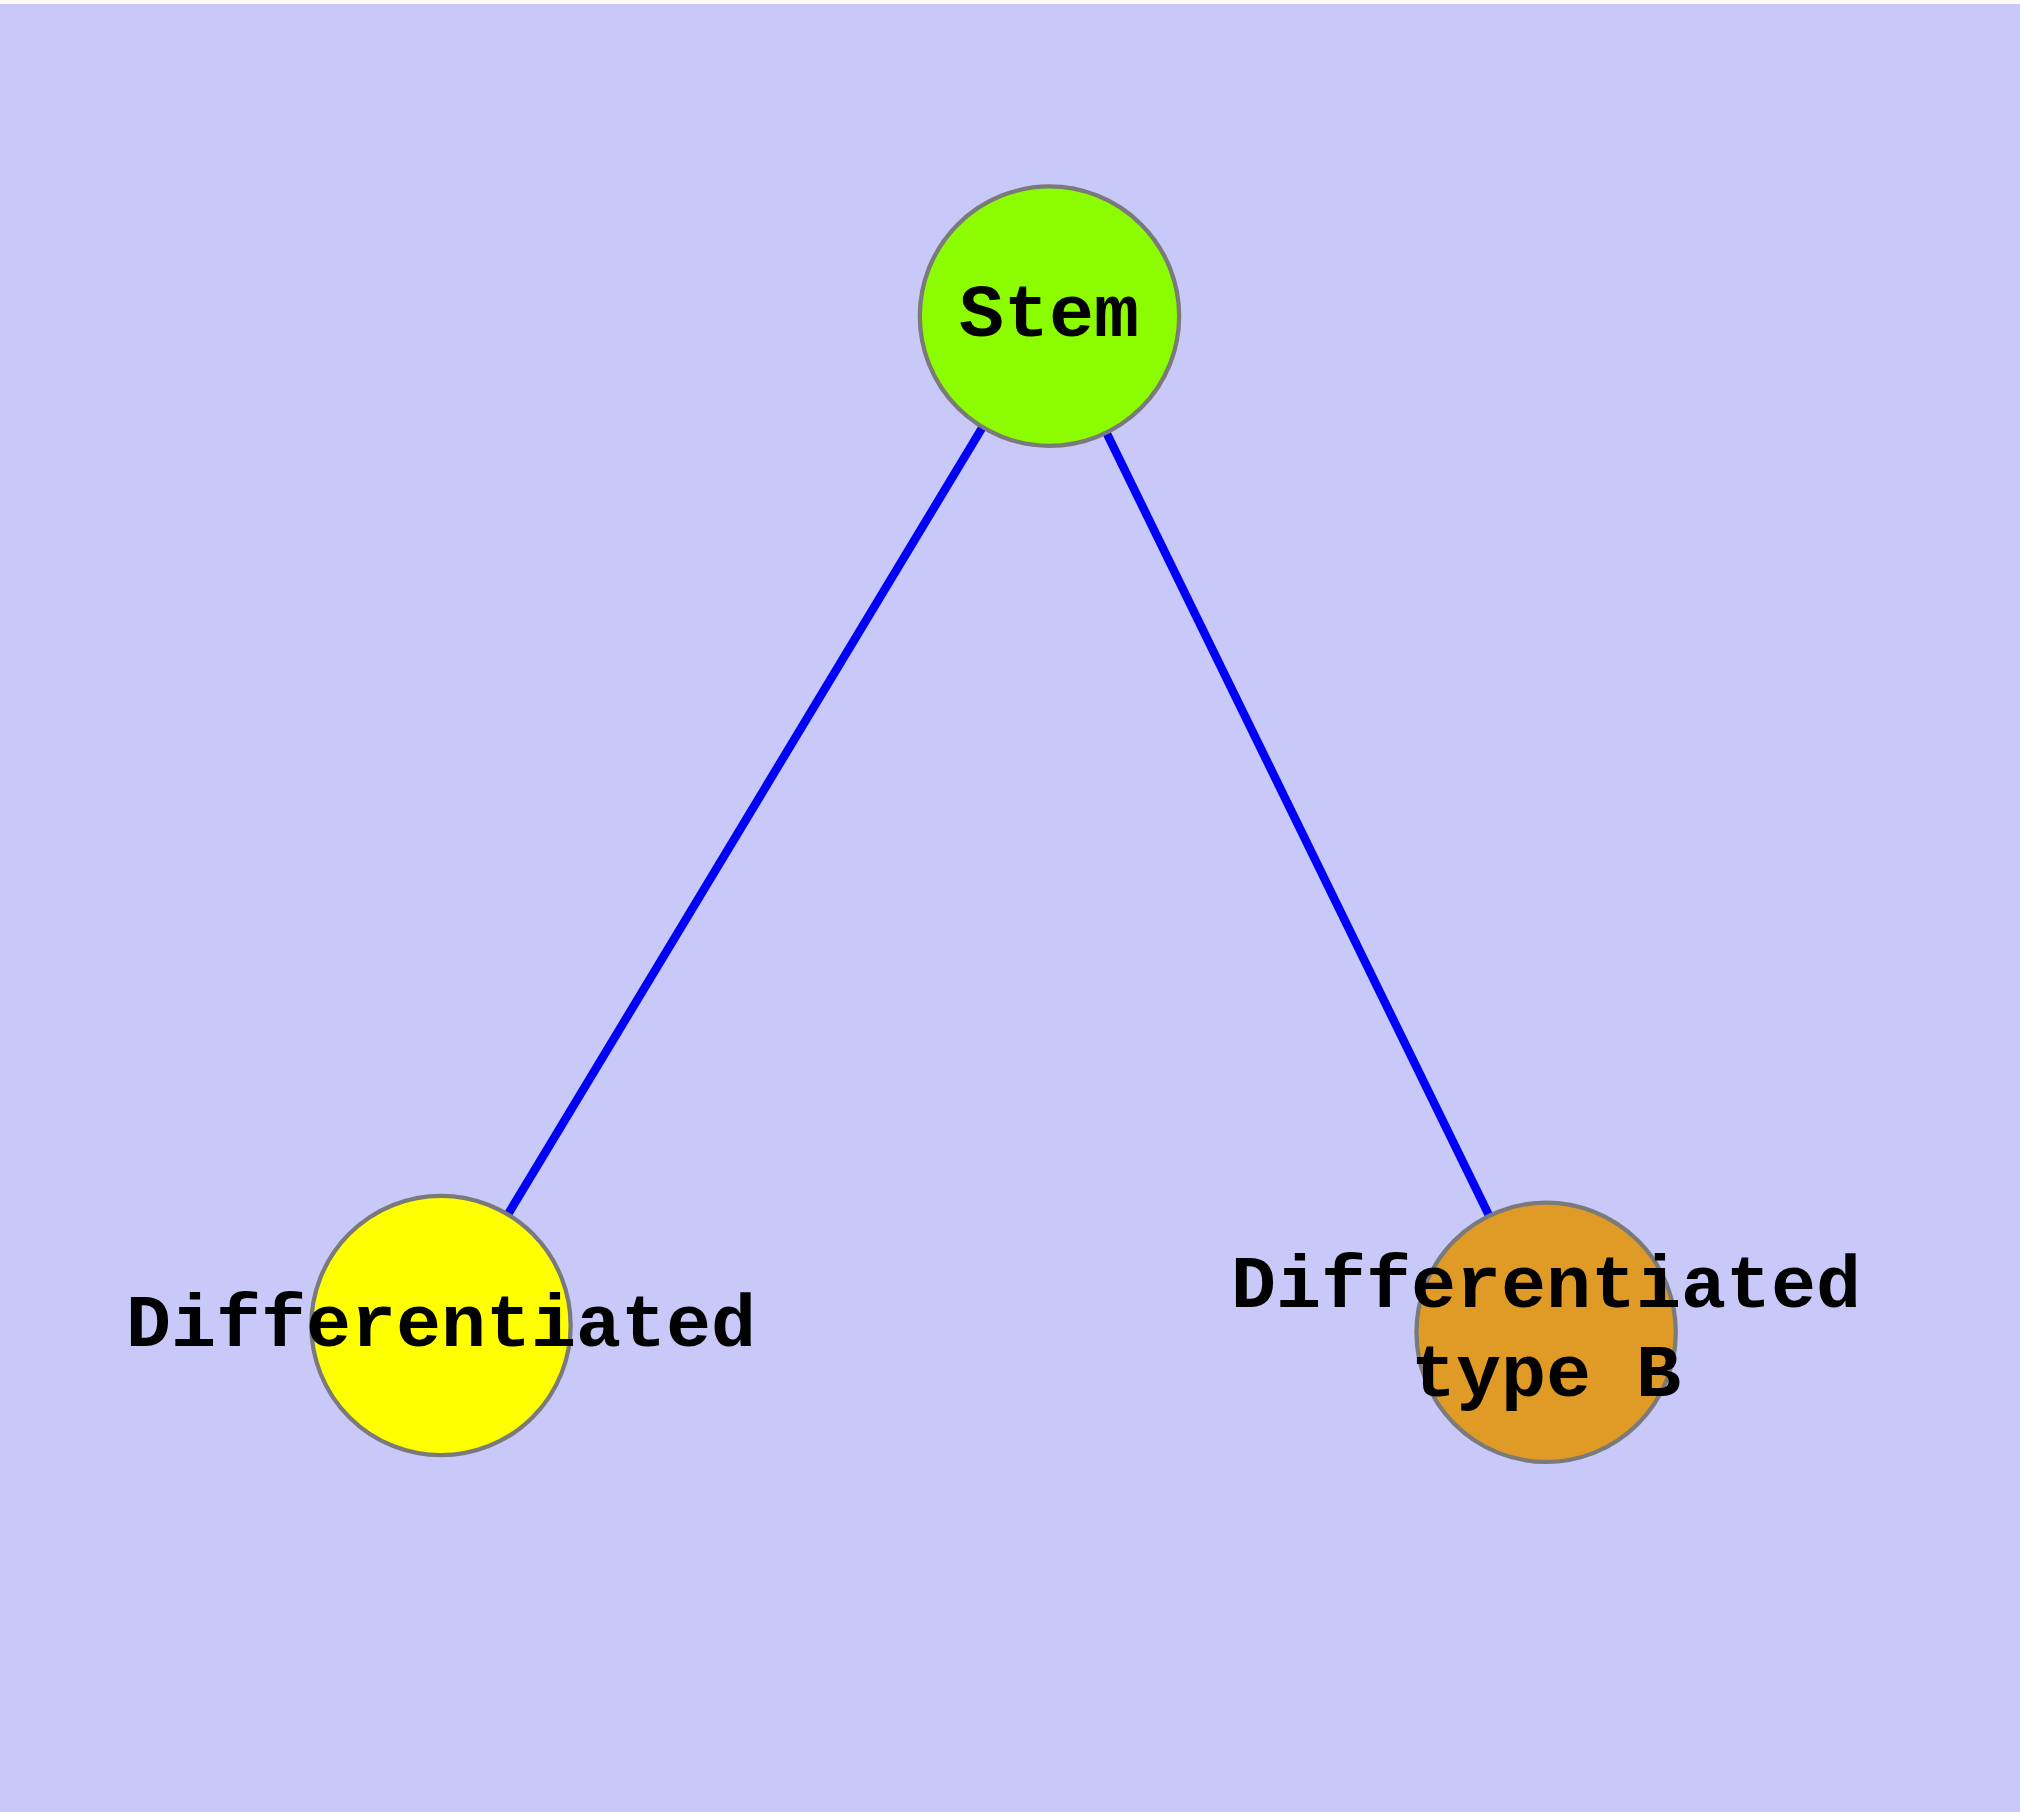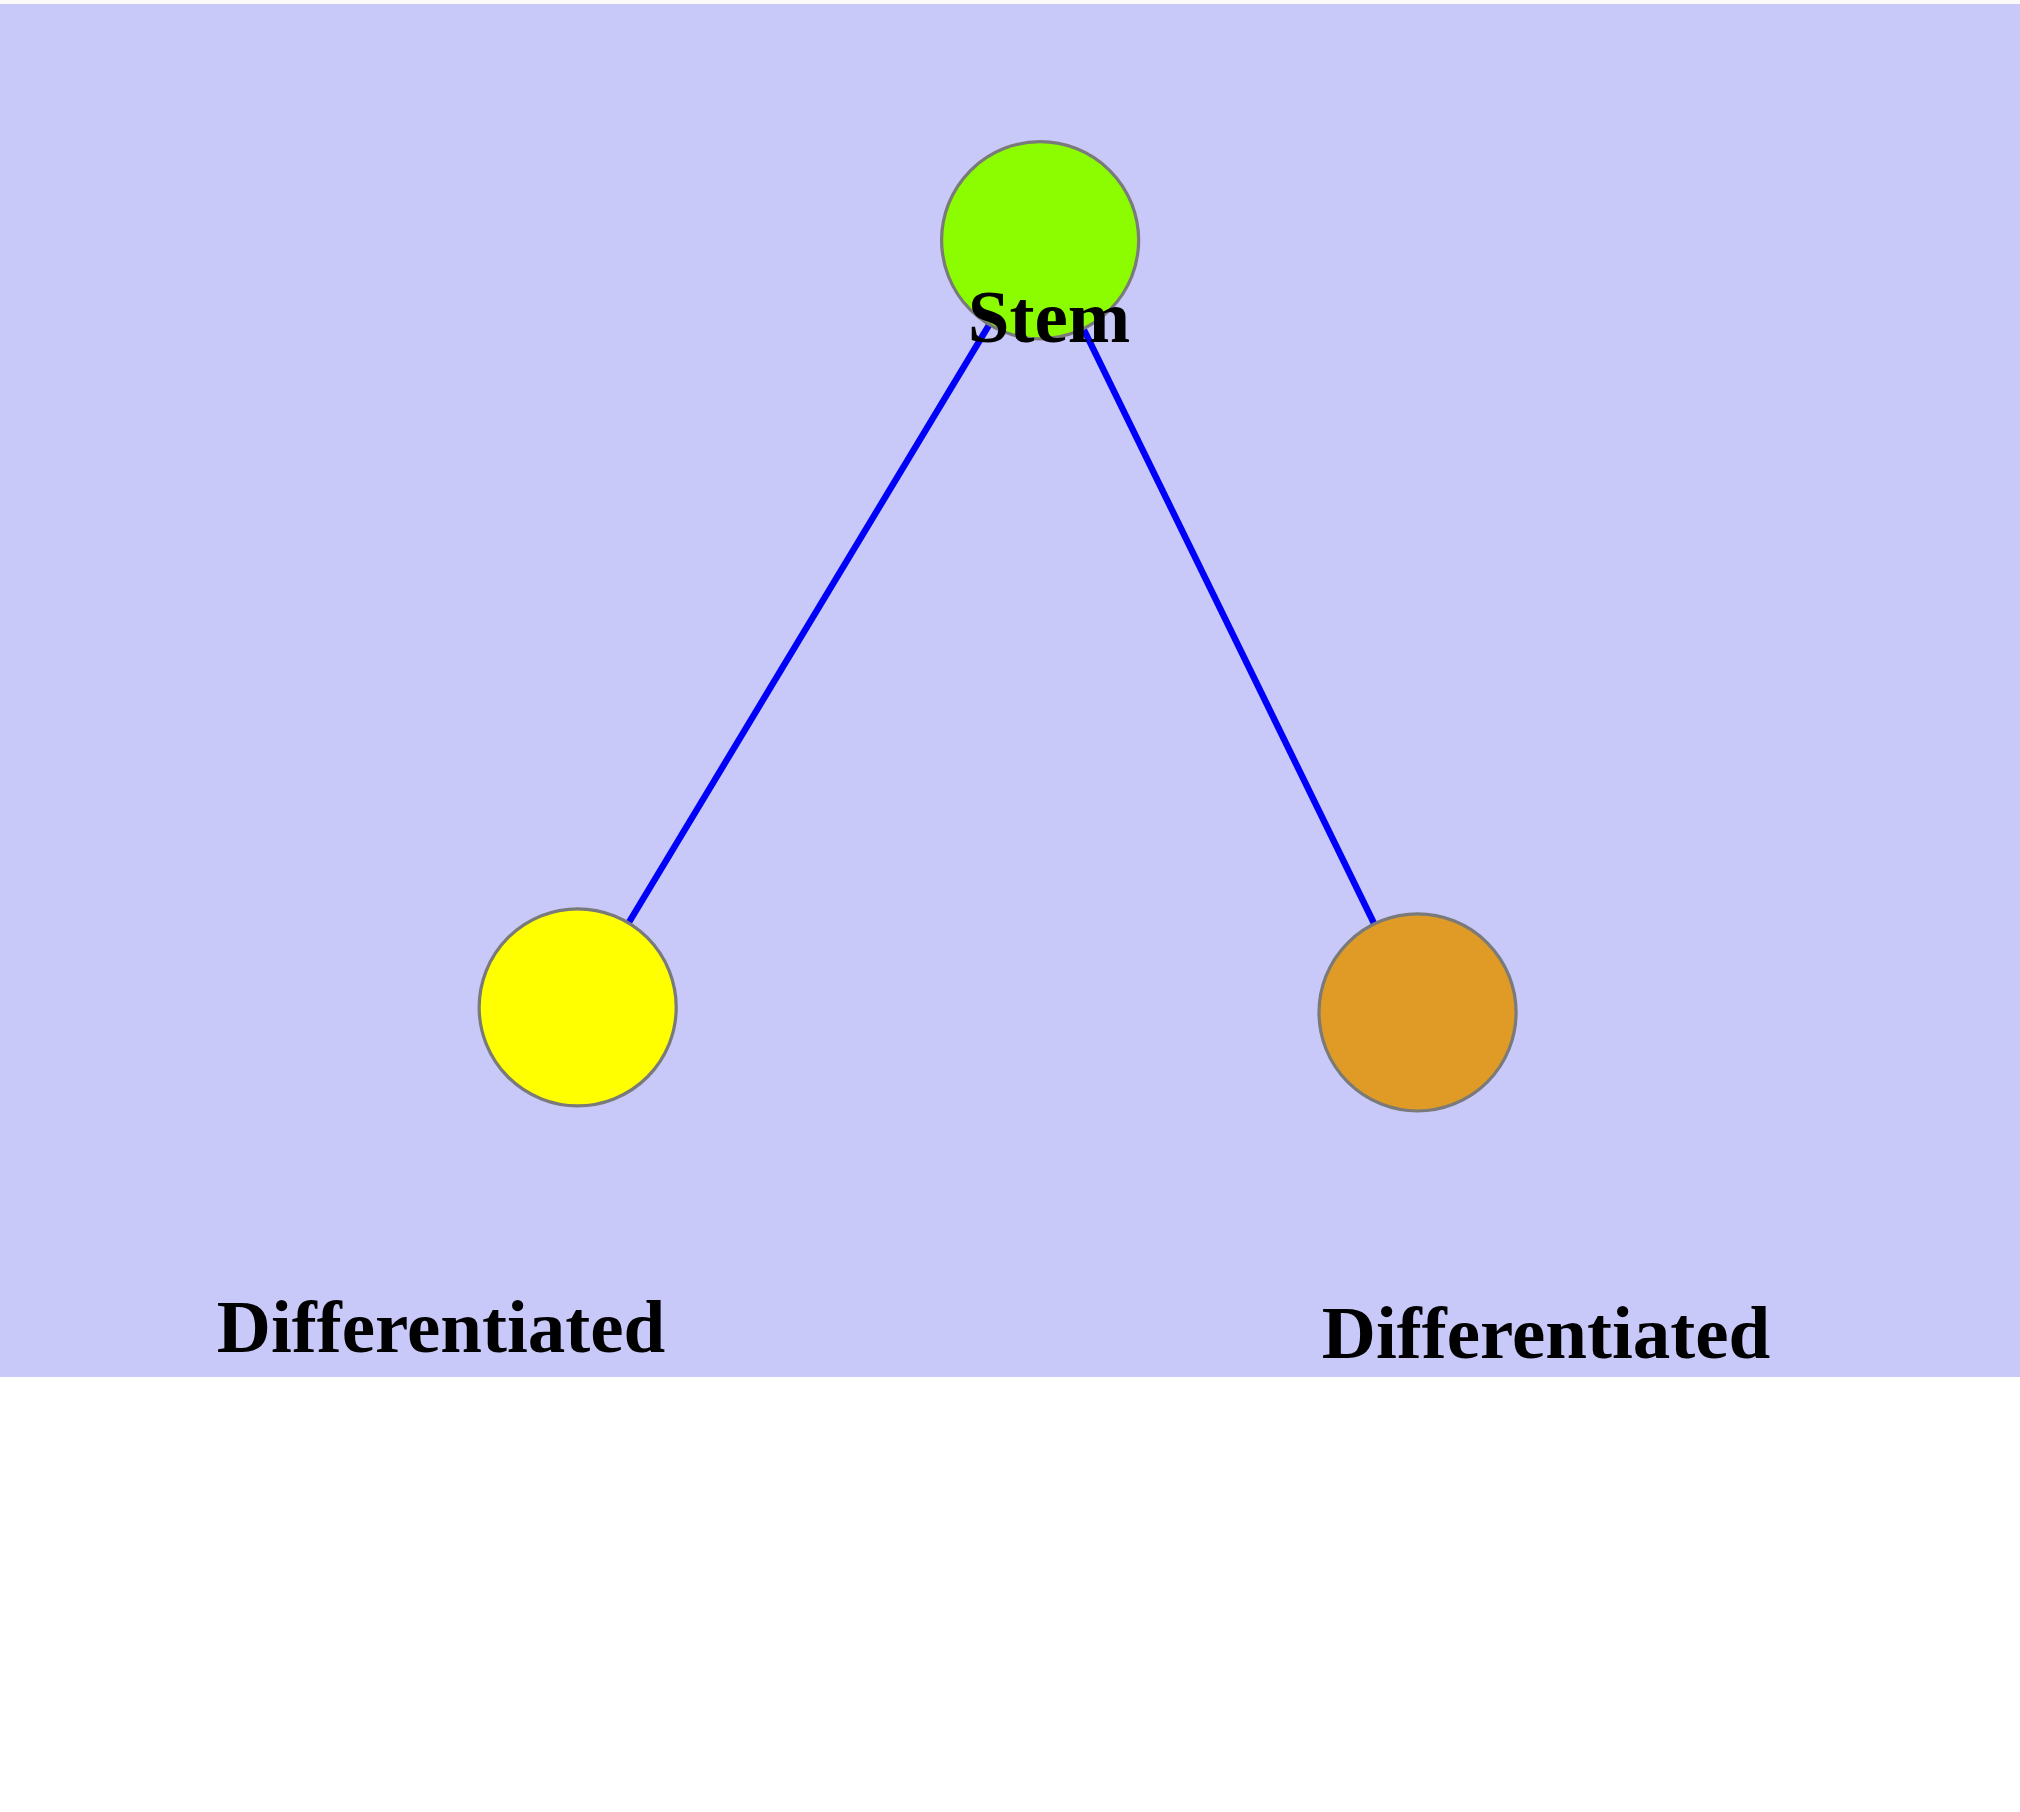--- a/index.html
+++ b/index.html
@@ -3,23 +3,23 @@
 <meta charset="utf-8">
 <style>
   html, body {
     margin: 0;
     padding: 0;
     background: #ffffff;
   }
   .stage {
     position: relative;
     width: 2021px;
-    height: 1377px;
+    height: 1812px;
     overflow: hidden;
-    font-family: Liberation Serif, serif;
+    font-family: Liberation Mono, monospace;
   }
   .top-strip {
     position: absolute;
     left: 0;
     top: 0;
     width: 100%;
     height: 4.2px;
     z-index: 3;
   }
   .graph-svg {
@@ -68,16 +68,17 @@
   <div class="node-label" style="left: 1049px; top: 316px; color: rgb(0, 0, 0);">
     <span>Stem</span>
   </div>
 
   <div class="node-label" style="left: 441px; top: 1326px; color: rgb(0, 0, 0);">
     <span>Differentiated</span>
   </div>
 
   <div class="node-label" style="left: 1546px; top: 1332px; color: rgb(0, 0, 0);">
     <span>Differentiated</span>
+    <span>type B</span>
   </div>
 
 </div>
 
 
 </body></html>

